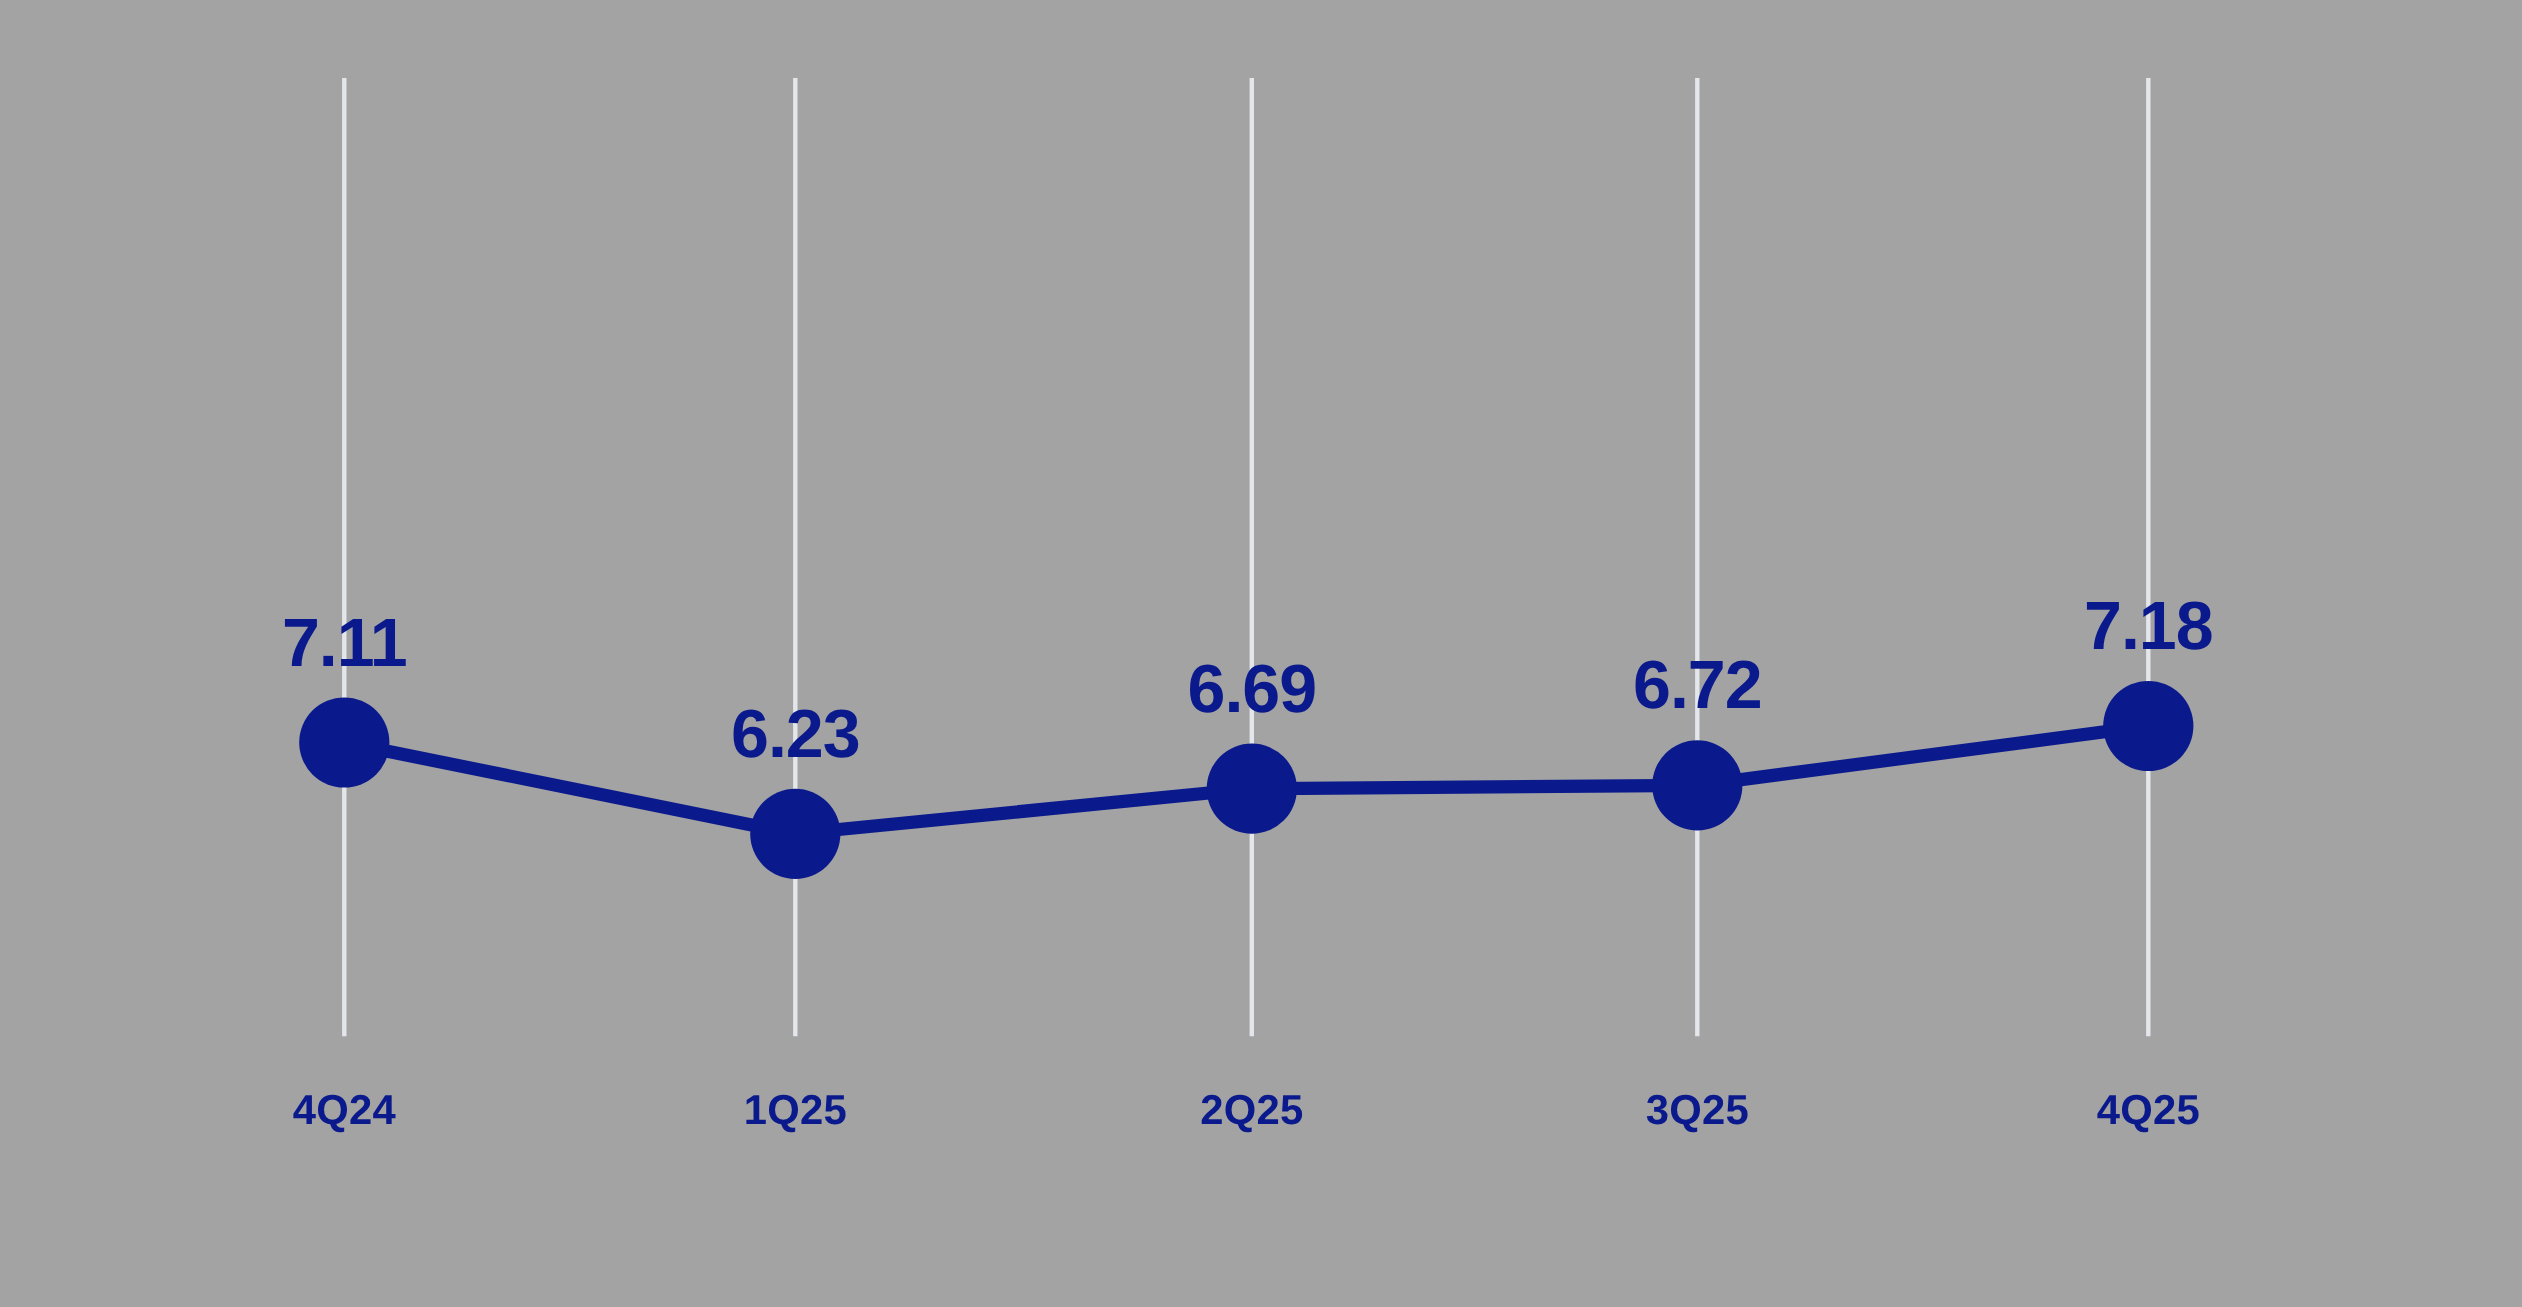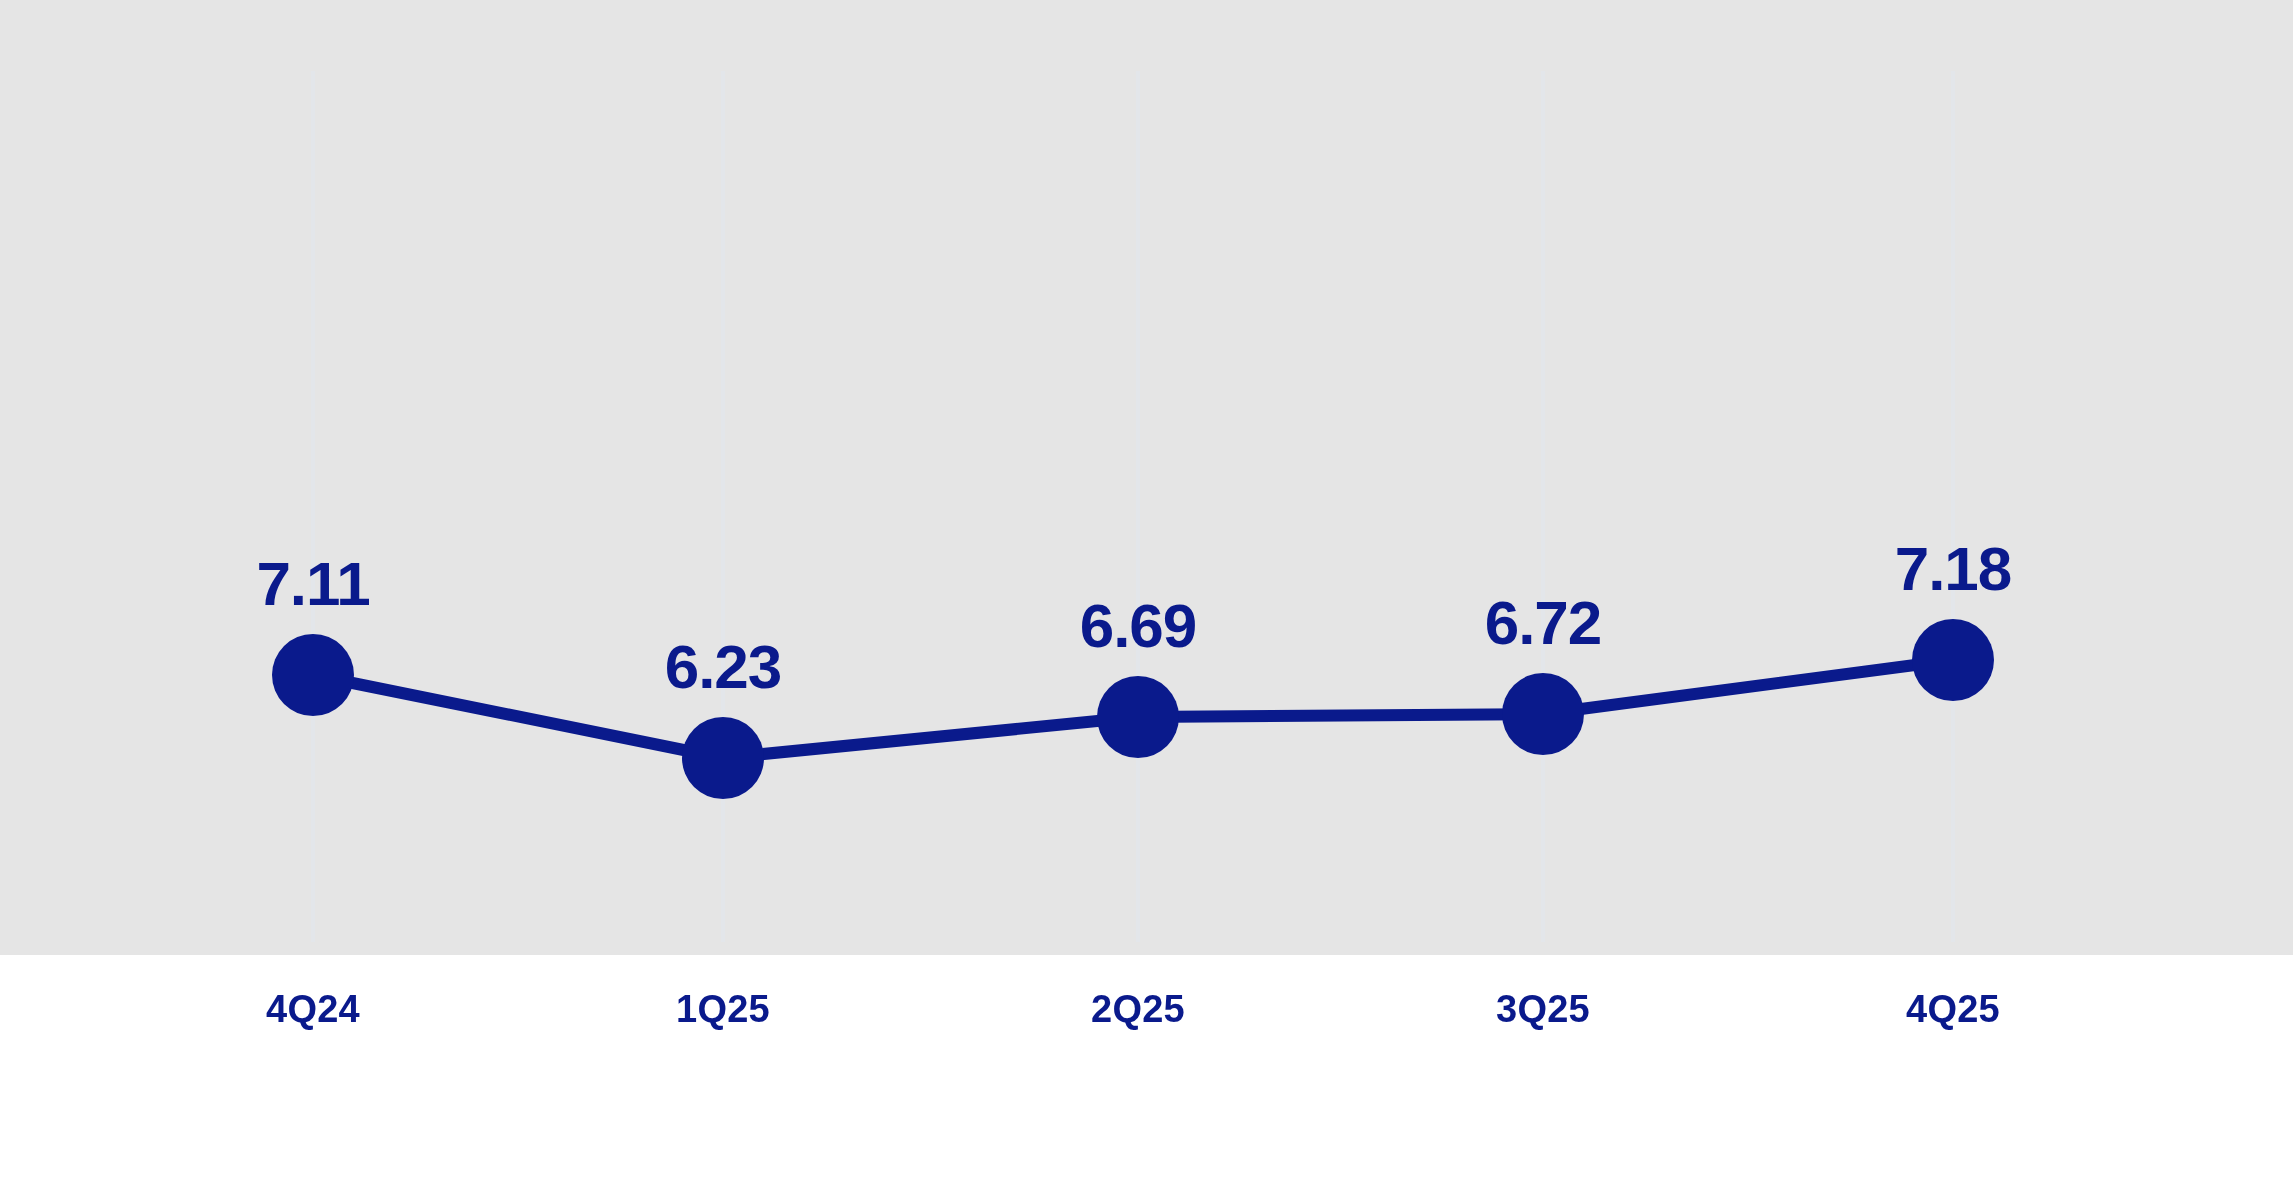--- a/index.html
+++ b/index.html
@@ -9,22 +9,22 @@
   }
   body {
     width: 2293px;
     height: 1188px;
     overflow: hidden;
     font-family: "Liberation Sans", sans-serif;
   }
   #chart-root {
     position: relative;
     width: 2293px;
-    height: 955px;
-    background: #e5e5e5;
+    height: 1188px;
+    background: #a3a3a3;
   }
   #chart-svg {
     position: absolute;
     top: 0;
     left: 0;
     display: block;
   }
   .value-label {
     font-family: "Liberation Sans", sans-serif;
     font-weight: 700;

